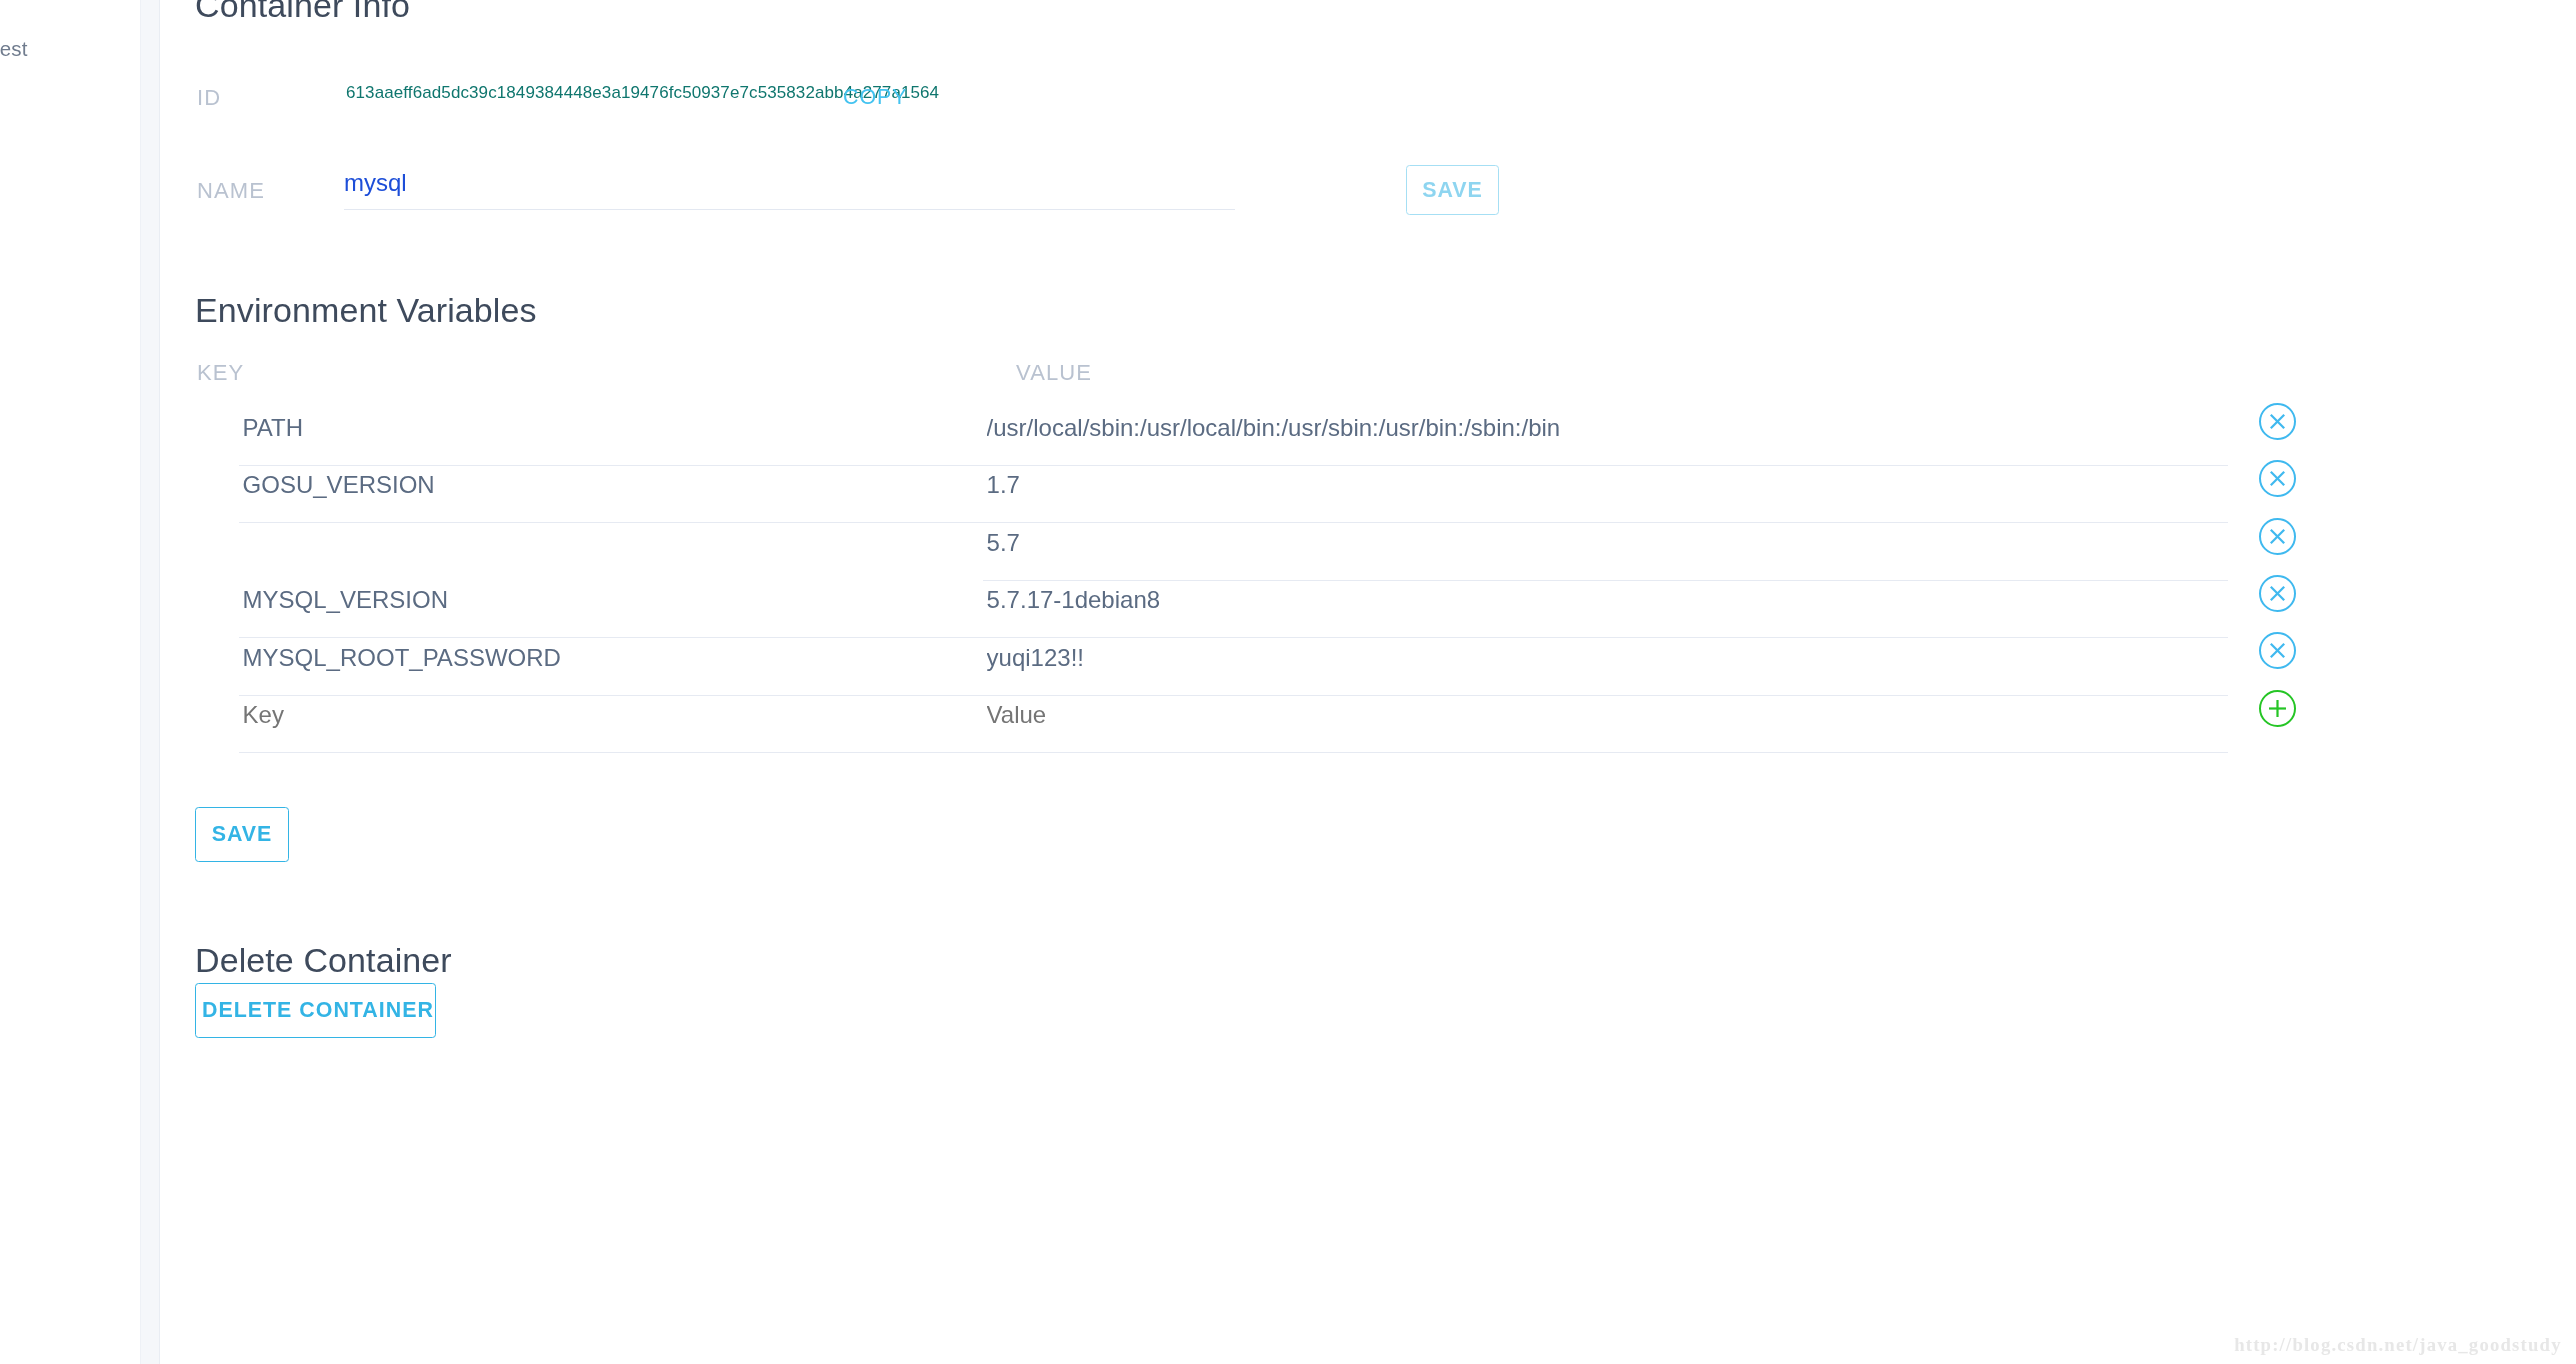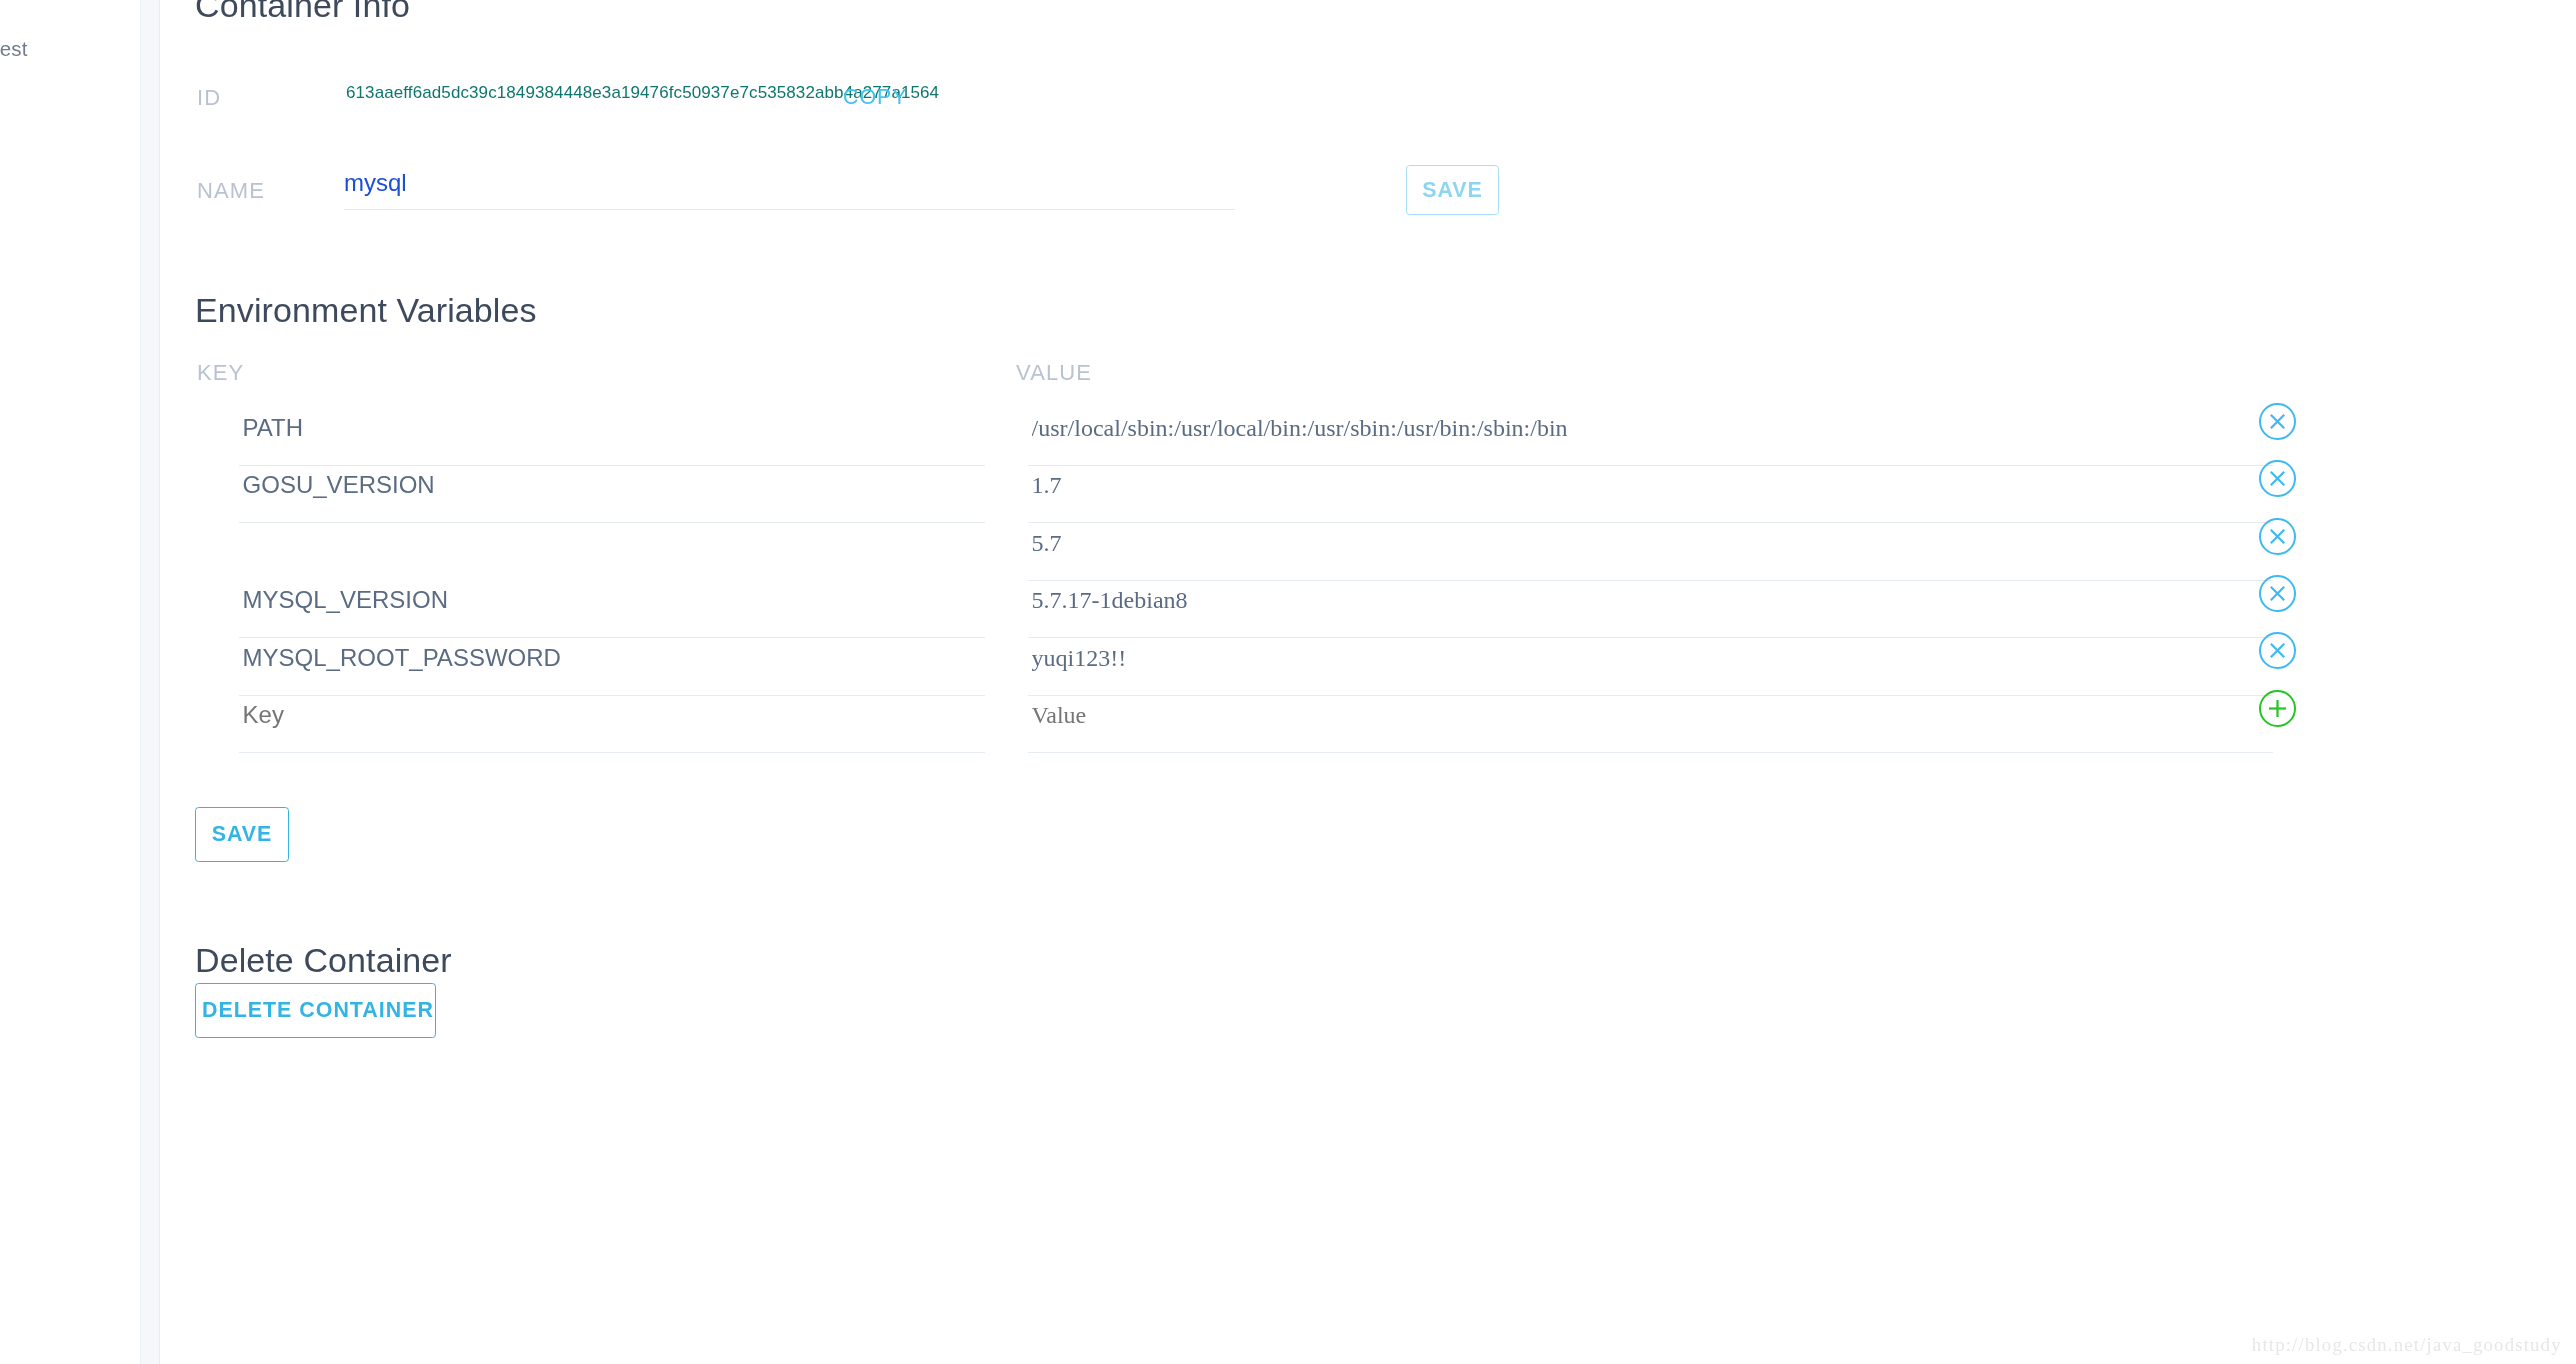--- a/index.html
+++ b/index.html
@@ -153,21 +153,21 @@
     border: none;
     border-bottom: 1.8px solid #e6eaf2;
     background: transparent;
     color: #5b6b82;
     font-size: 24px;
     font-family: inherit;
     padding: 0 3.6px 10.7px 3.6px;
     outline: none;
   }
   .cell-key   { left: 35px;  width: 746px; margin-left: 44px; }
-  .cell-value { left: 868px; width: 1245px; font-family: Liberation Serif, serif; }
+  .cell-value { left: 823px; width: 1245px; }
 
   .row-remove {
     position: absolute;
     left: 2099px;
     width: 37px; height: 37px;
     border-radius: 50%;
     border: 2.2px solid #3fb9ef;
     background: transparent;
     cursor: pointer;
     padding: 0;
@@ -210,20 +210,21 @@
 
   
   #watermark {
     position: absolute;
     right: 14.3px; bottom: 9px;
     color: #e7e7e7;
     font-size: 18.7px;
     font-family: "Liberation Serif", "DejaVu Serif", serif;
     letter-spacing: 1.2px;
     white-space: nowrap;
+    font-weight: bold;
   }
 </style>
 </head>
 <body>
 
 <div id="root">
 
   <div class="sidebar">
     <div class="sidebar-back">‹</div>
     <div class="sidebar-project">test</div>

